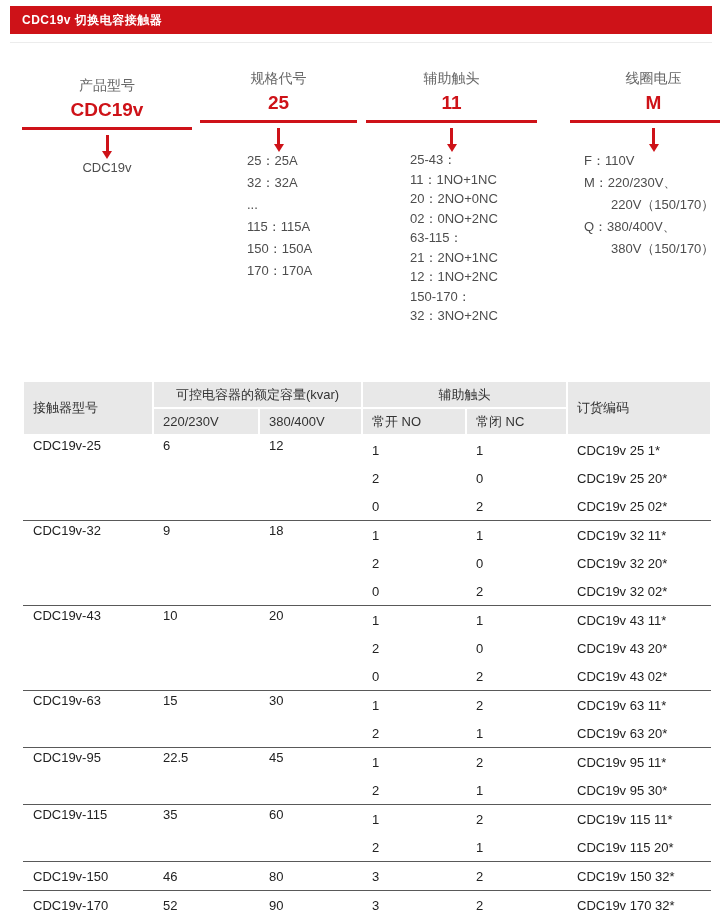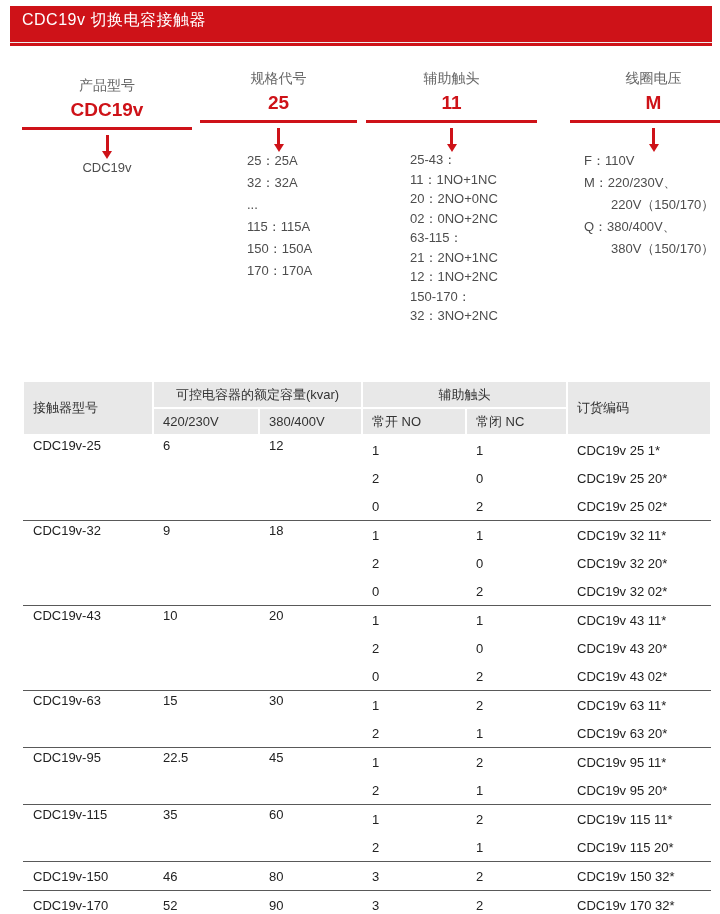--- a/index.html
+++ b/index.html
@@ -10,22 +10,22 @@
   html,body{margin:0;padding:0;}
   body{
     width:720px;height:914px;background:#ffffff;position:relative;overflow:hidden;
     font-family:"Liberation Sans","DejaVu Sans",sans-serif;
     color:#2b2b2b;
   }
   .page{position:absolute;inset:0;background:#fff;}
 
   
   .banner{
-    position:absolute;left:10px;top:6px;width:690px;height:40px;
-    background:var(--red);color:#fff;font-size:16px;font-weight:normal;
+    position:absolute;left:10px;top:6px;width:690px;height:28px;
+    background:var(--red);color:#fff;font-size:12px;font-weight:bold;
     line-height:28px;padding-left:12px;letter-spacing:.5px;
   }
   .banner-rule{
     position:absolute;left:10px;top:42px;width:702px;height:1px;background:#ececec;
   }
 
   
   .bd-col{position:absolute;top:70px;}
   .bd-col-1{left:22px;width:170px;margin-top:7px;}
   .bd-col-2{left:200px;width:157px;}
@@ -153,21 +153,21 @@
           <col style="width:144px">
       </colgroup>
       <thead>
         <tr>
           <th rowspan="2">接触器型号</th>
           <th colspan="2" class="center">可控电容器的额定容量(kvar)</th>
           <th colspan="2" class="center">辅助触头</th>
           <th rowspan="2">订货编码</th>
         </tr>
         <tr>
-          <th>420/230V</th>
+          <th>220/230V</th>
           <th>380/400V</th>
           <th>常开 NO</th>
           <th>常闭 NC</th>
         </tr>
       </thead>
       <tbody id="spec-tbody">
           <tr class="group-first">
             <td rowspan="3" class="span-cell">CDC19v-25</td>
             <td rowspan="3" class="span-cell">6</td>
             <td rowspan="3" class="span-cell">12</td>
@@ -238,21 +238,21 @@
             <td rowspan="2" class="span-cell">CDC19v-95</td>
             <td rowspan="2" class="span-cell">22.5</td>
             <td rowspan="2" class="span-cell">45</td>
             <td>1</td>
             <td>2</td>
             <td>CDC19v 95 11*</td>
           </tr>
           <tr>
             <td>2</td>
             <td>1</td>
-            <td>CDC19v 95 20*</td>
+            <td>CDC19v 95 30*</td>
           </tr>
           <tr class="group-first">
             <td rowspan="2" class="span-cell">CDC19v-115</td>
             <td rowspan="2" class="span-cell">35</td>
             <td rowspan="2" class="span-cell">60</td>
             <td>1</td>
             <td>2</td>
             <td>CDC19v 115 11*</td>
           </tr>
           <tr>

